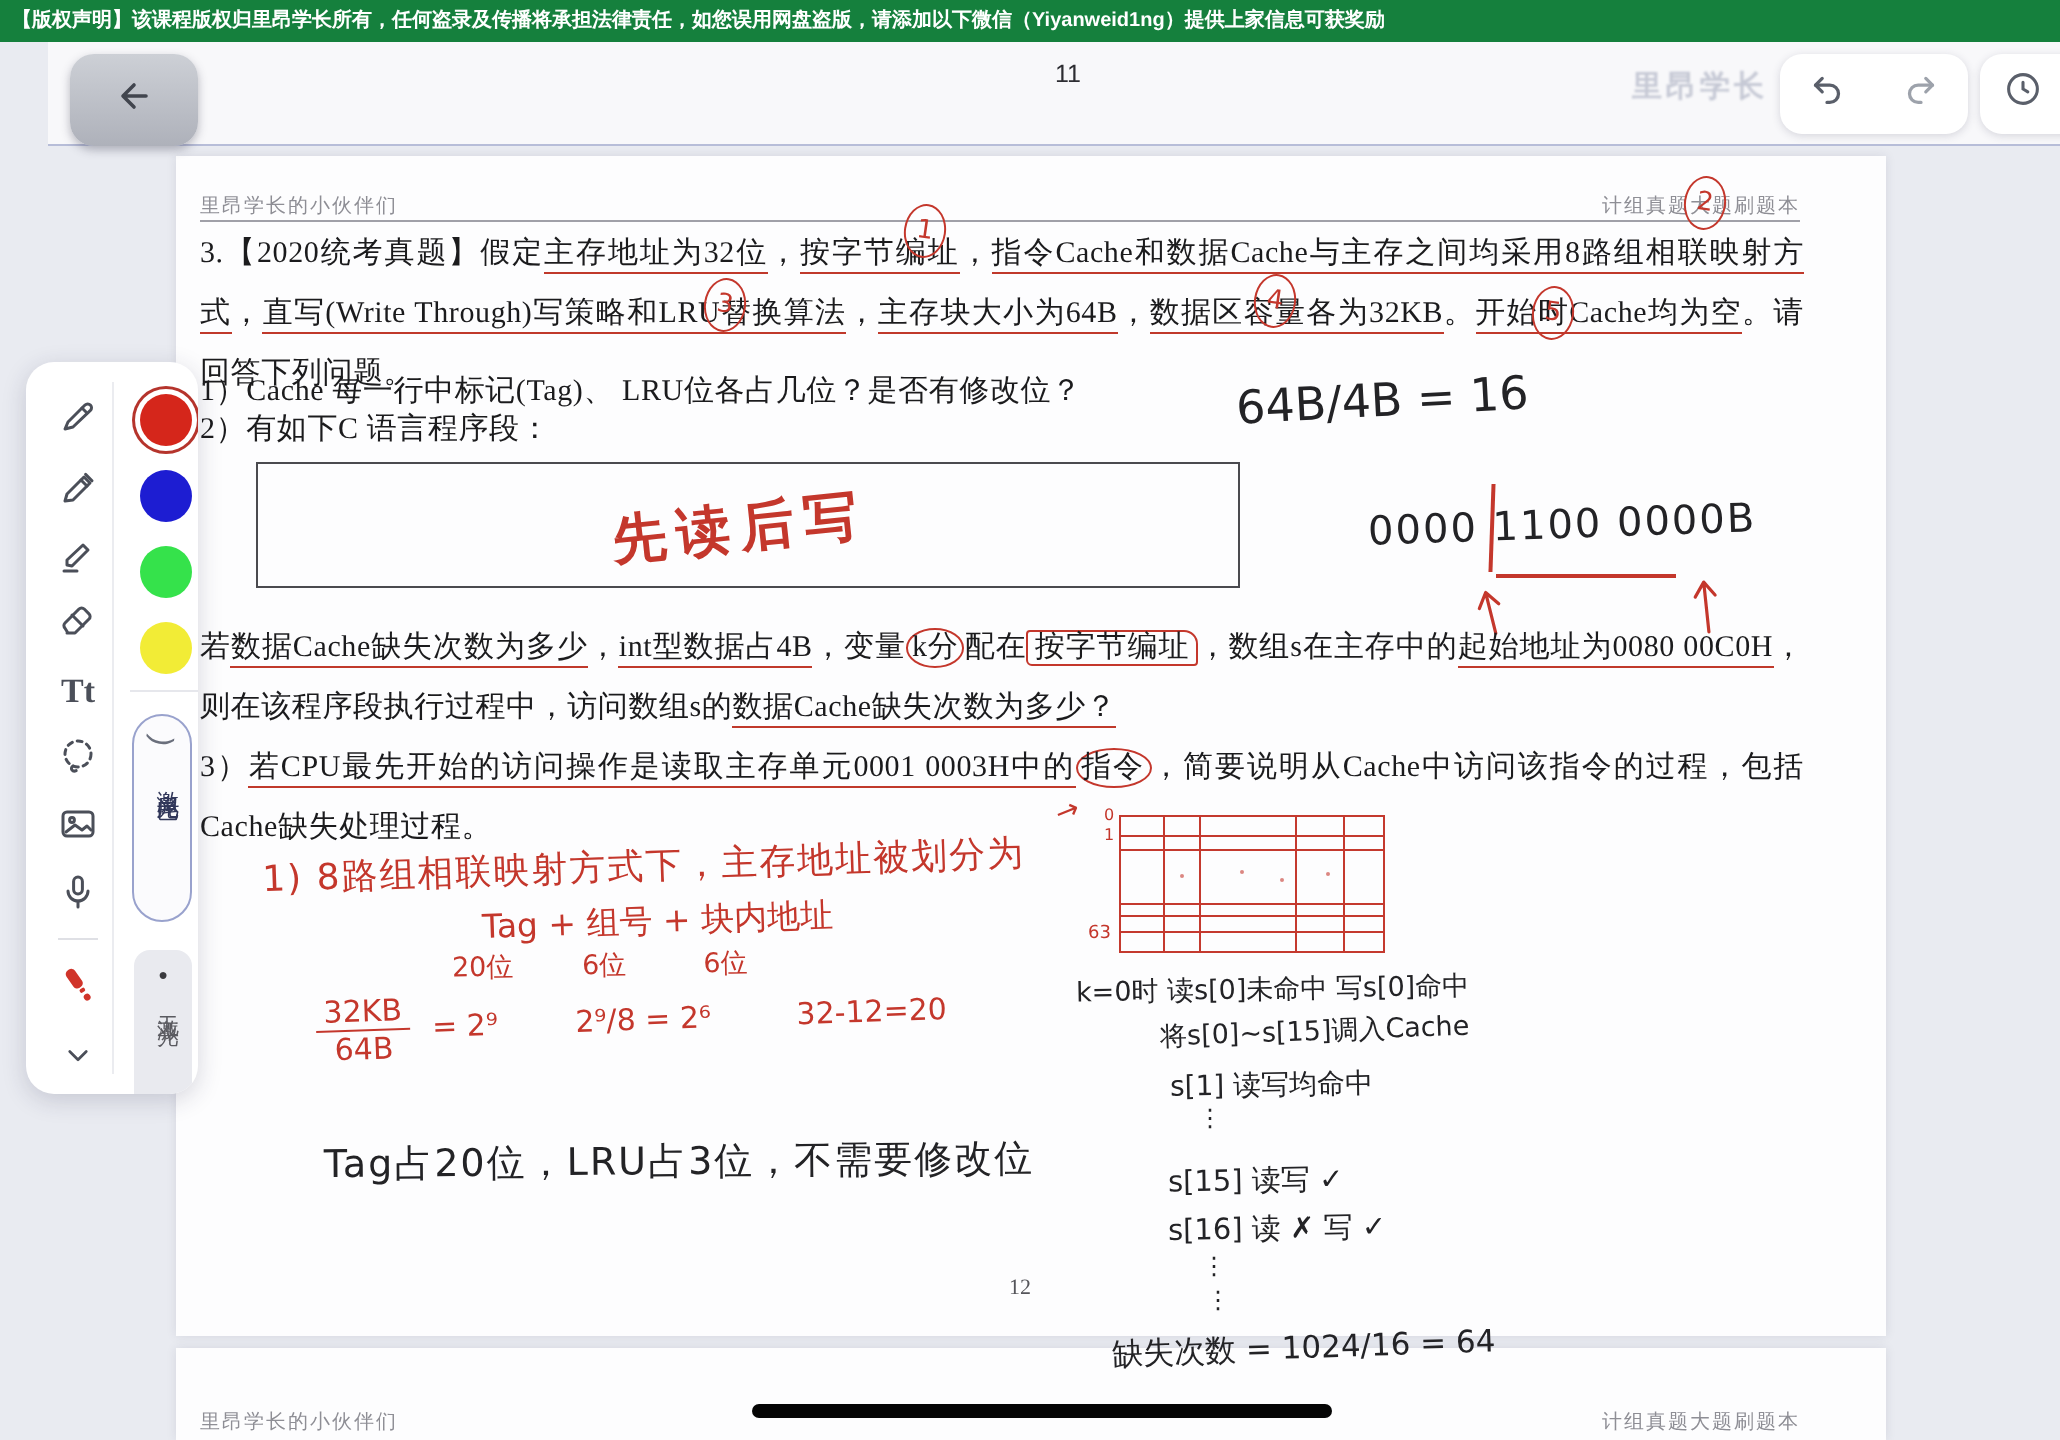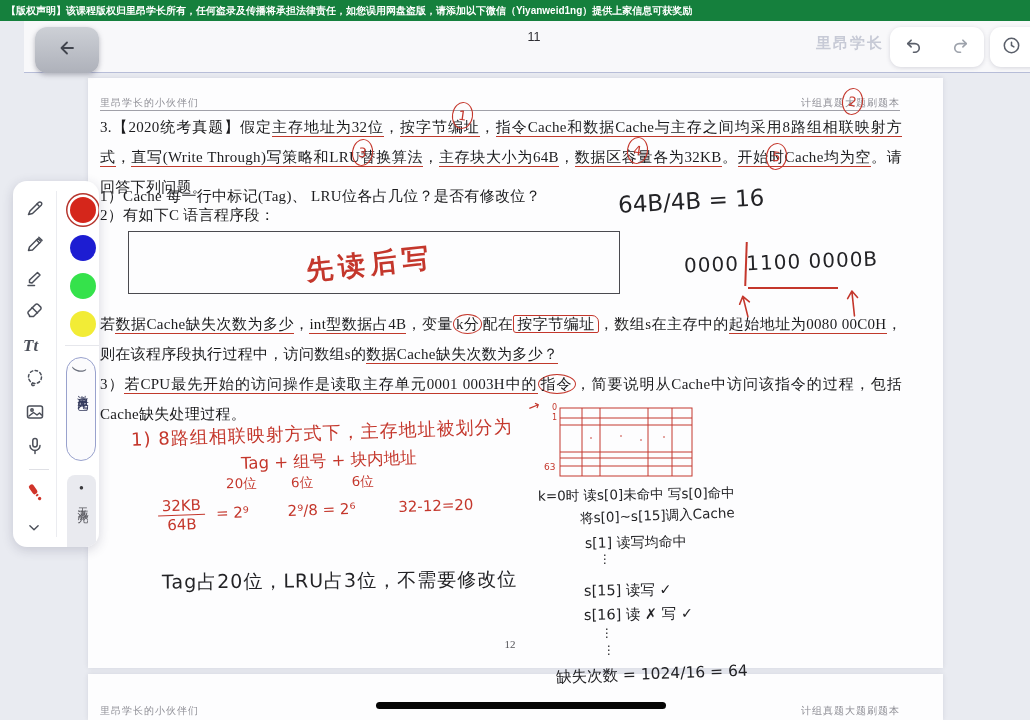--- a/index.html
+++ b/index.html
@@ -53,21 +53,21 @@
   .hwb{position:absolute;color:#232326;font-family:"DejaVu Sans",sans-serif;white-space:nowrap;}
   .frac{display:inline-block;text-align:center;vertical-align:middle;}
   .frac .num{display:block;border-bottom:1.6px solid #c4372c;padding:0 4px;}
   .redline{position:absolute;background:#c4372c;}
   
   .palette{position:absolute;left:13px;top:181px;width:86px;height:366px;
     background:#fff;border-radius:14px;box-shadow:0 3px 12px rgba(40,40,70,.18);
     overflow:hidden;}
   .pal-div-v{position:absolute;left:43px;top:10px;width:1px;height:346px;background:#ebecf0;}
   .tool{position:absolute;left:10px;width:32px;height:30px;display:flex;
-    align-items:center;font-style:italic;}
+    align-items:center;justify-content:center;}
   .tool svg{stroke:#4b4f59;fill:none;stroke-width:1.5;stroke-linecap:round;stroke-linejoin:round;}
   .tt{font-family:"Liberation Serif",serif;font-weight:bold;font-size:17px;color:#4b4f59;}
   .dot{position:absolute;left:57px;width:26px;height:26px;border-radius:50%;}
   .dot.sel{box-shadow:0 0 0 2.5px #fff,0 0 0 4px #b5342c;}
   .laser-pill{position:absolute;left:53px;top:176px;width:30px;height:104px;
     border:1.5px solid #99a2cd;border-radius:16px;background:#fbfbfd;box-sizing:border-box;}
   .laser-chip{position:absolute;left:54px;top:294px;width:29px;height:80px;
     border-radius:8px;background:#e9eaef;}
   .vtext{writing-mode:vertical-rl;text-orientation:upright;letter-spacing:2px;}
   

